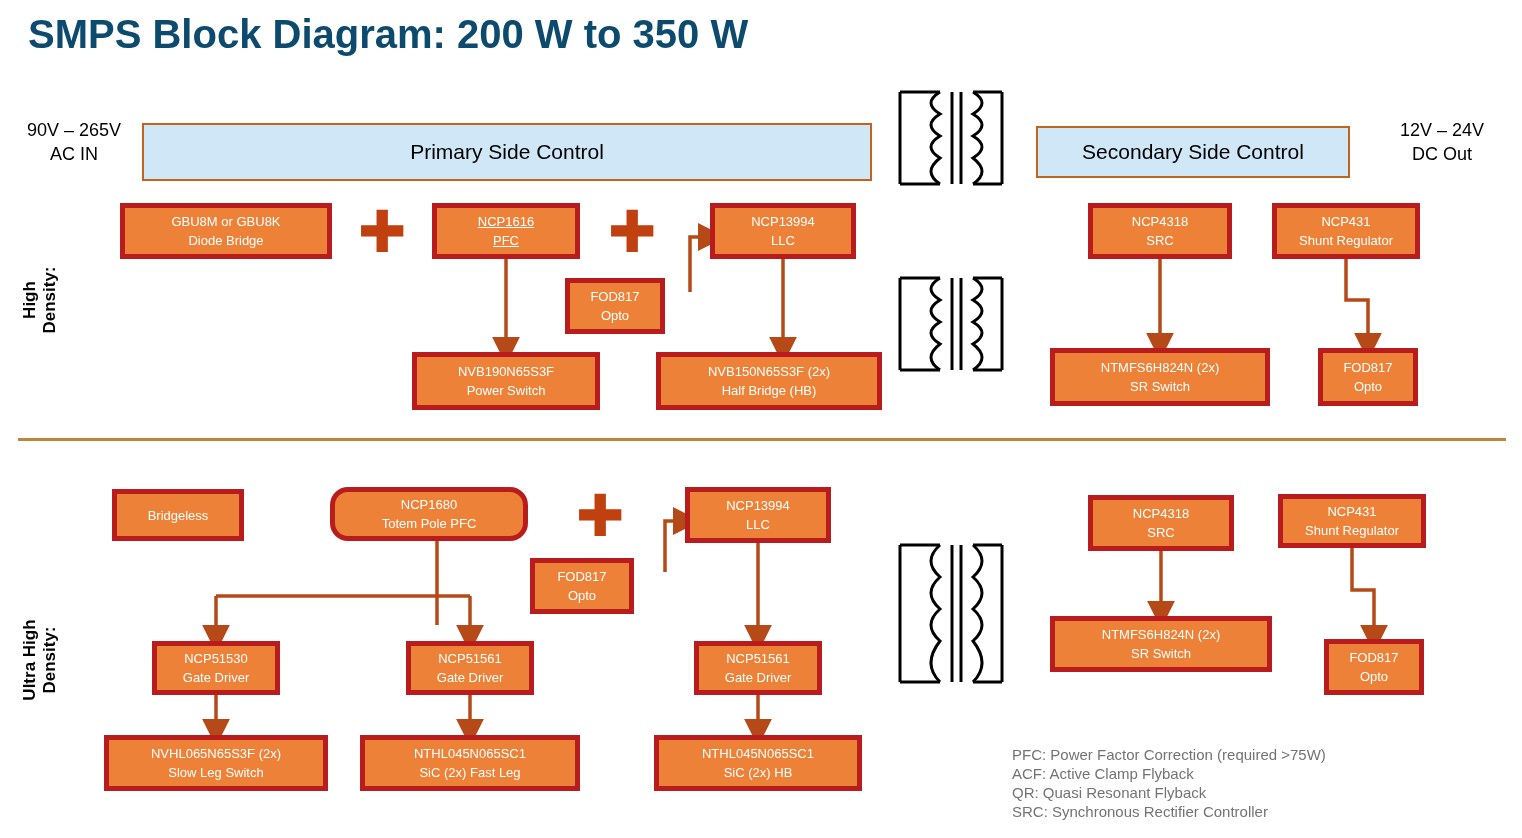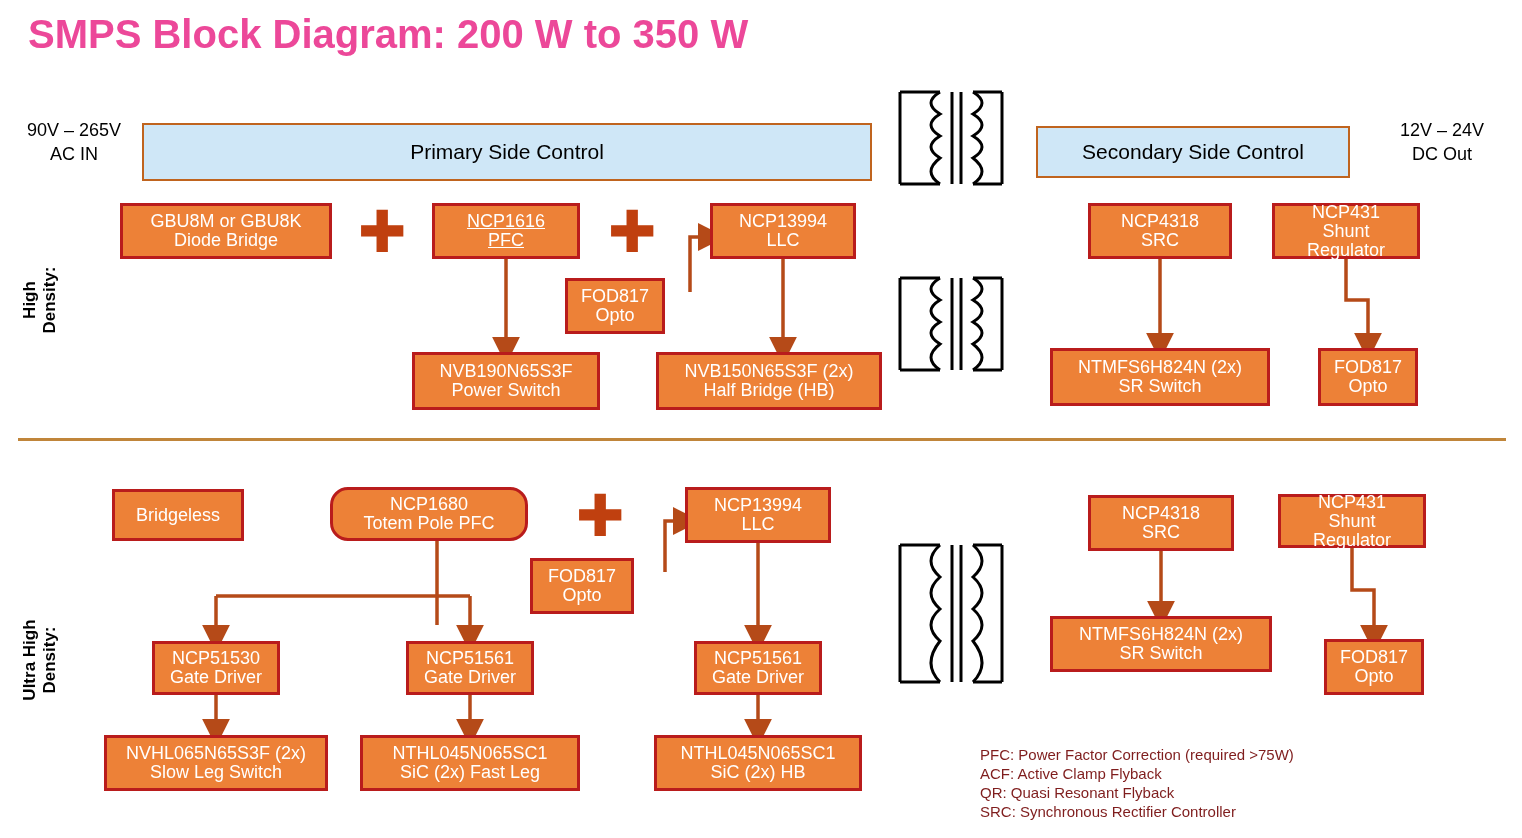--- a/index.html
+++ b/index.html
@@ -7,37 +7,37 @@
     width:1522px;height:838px;
     background:#ffffff;
     font-family:"Liberation Sans", sans-serif;
     position:relative;
     overflow:hidden;
   }
   #canvas{position:absolute;left:0;top:0;width:1522px;height:838px;}
 
   .title{
     position:absolute;left:28px;top:12px;
-    font-size:40px;font-weight:bold;color:#ec4899;
+    font-size:40px;font-weight:bold;color:#0c4a6e;
     letter-spacing:0px;
   }
 
   
   .box{
     position:absolute;
     box-sizing:border-box;
     display:flex;
     flex-direction:column;
     align-items:center;
     justify-content:center;
     text-align:center;
     color:#ffffff;
     background:#ED8137;
-    border:3px solid #b91c1c;
-    font-size:18px;
+    border:5px solid #b91c1c;
+    font-size:13px;
     line-height:19px;
     padding:3px 6px;
   }
   .box .l1{display:block;}
   .box .l2{display:block;}
 
   .ctrlbox{
     position:absolute;
     box-sizing:border-box;
     background:#CFE7F7;
@@ -77,23 +77,24 @@
   }
 
   .hr{
     position:absolute;
     height:3px;
     background:#C0853A;
   }
 
   .legend{
     position:absolute;
-    color:#7f1d1d;
+    color:#737373;
     font-size:15px;
     line-height:19px;
+    margin-left:32px;
   }
   .legend div{white-space:nowrap;}
 
   svg.overlay{position:absolute;left:0;top:0;width:1522px;height:838px;pointer-events:none;}
 </style>
 </head>
 <body>
 
 <div id="canvas">
 

